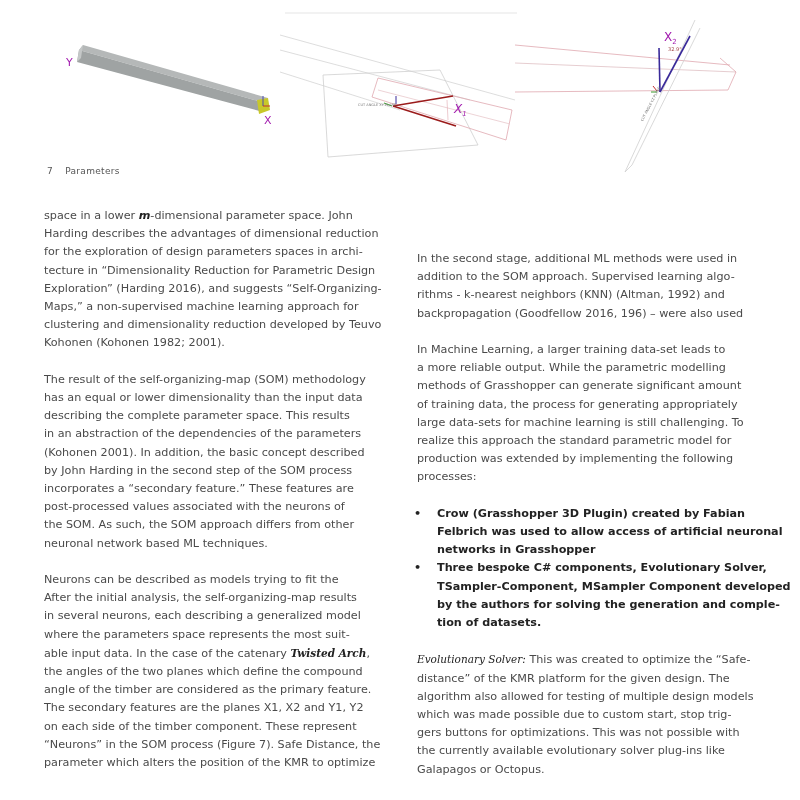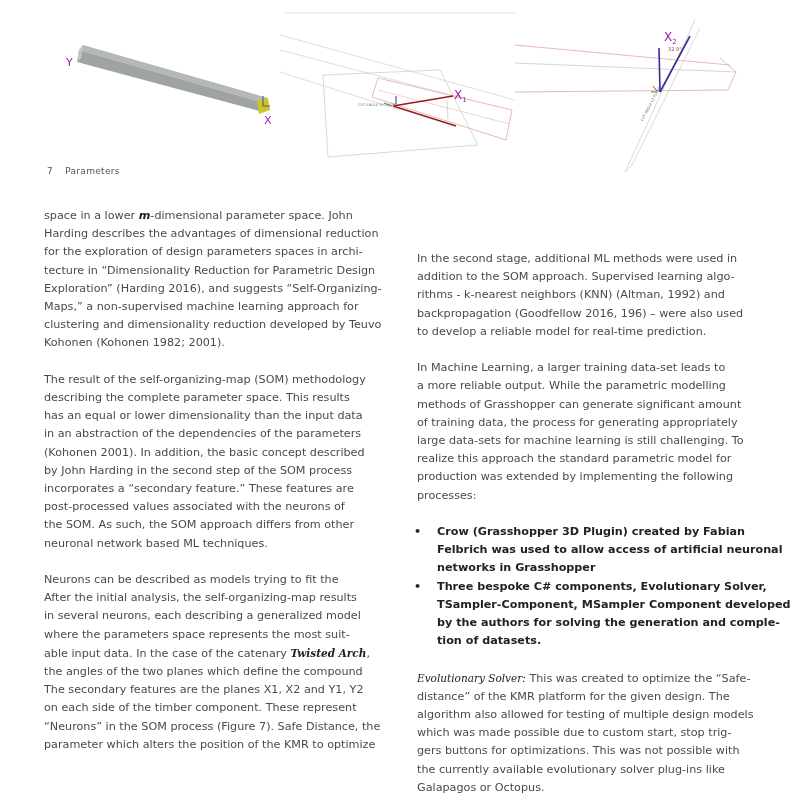--- a/index.html
+++ b/index.html
@@ -60,21 +60,21 @@
       <polyline points="720,58 736,72 728,90" stroke="#e0a8b0" stroke-width="0.8"></polyline>
       <polyline points="695,20 625,172 632,165 700,28" stroke="#cfcfcf" stroke-width="0.8"></polyline>
       <line x1="660" y1="92" x2="659" y2="48" stroke="#3a2a9a" stroke-width="1.6"></line>
       <line x1="660" y1="92" x2="690" y2="36" stroke="#3a2a9a" stroke-width="1.6"></line>
       <line x1="657" y1="91" x2="653" y2="86" stroke="#c03030" stroke-width="1"></line>
       <line x1="657" y1="92" x2="651" y2="92" stroke="#3a9a2a" stroke-width="1"></line>
     </g>
   </svg>
   <span class="fig-label" style="left:66px;top:56px;font-size:11px;">Y</span>
   <span class="fig-label" style="left:264px;top:114px;font-size:11px;">X</span>
-  <span class="fig-label" style="left:454px;top:88px;font-size:12px;"><span>X</span><sub style="font-size:7px">1</sub></span>
+  <span class="fig-label" style="left:454px;top:102px;font-size:12px;font-style:italic;"><span>X</span><sub style="font-size:7px">1</sub></span>
   <span class="fig-label" style="left:358px;top:103px;font-size:3.5px;color:#777;">CUT ANGLE XY PLANE</span>
   <span class="fig-label" style="left:664px;top:30px;font-size:12px;"><span>X</span><sub style="font-size:7px">2</sub></span>
   <span class="fig-label" style="left:668px;top:46px;font-size:5px;color:#a04848;">32.9°</span>
   <span class="fig-label" style="left:640px;top:120px;font-size:3.5px;color:#777;transform:rotate(-62deg);transform-origin:left top;">CUT ANGLE YZ PLANE</span>
 </div>
 
 <div class="caption">
   <span class="num">7</span>
   <span>Parameters</span>
 </div>
@@ -86,52 +86,52 @@
     <p class="line">for the exploration of design parameters spaces in archi-</p>
     <p class="line">tecture in “Dimensionality Reduction for Parametric Design</p>
     <p class="line">Exploration” (Harding 2016), and suggests “Self-Organizing-</p>
     <p class="line">Maps,” a non-supervised machine learning approach for</p>
     <p class="line">clustering and dimensionality reduction developed by Teuvo</p>
     <p class="line">Kohonen (Kohonen 1982; 2001).</p>
   </div>
   <div class="gap"></div>
   <div>
     <p class="line">The result of the self-organizing-map (SOM) methodology</p>
+    <p class="line">has an equal or lower dimensionality than the input data</p>
     <p class="line">describing the complete parameter space. This results</p>
-    <p class="line">has an equal or lower dimensionality than the input data</p>
     <p class="line">in an abstraction of the dependencies of the parameters</p>
     <p class="line">(Kohonen 2001). In addition, the basic concept described</p>
     <p class="line">by John Harding in the second step of the SOM process</p>
     <p class="line">incorporates a “secondary feature.” These features are</p>
     <p class="line">post-processed values associated with the neurons of</p>
     <p class="line">the SOM. As such, the SOM approach differs from other</p>
     <p class="line">neuronal network based ML techniques.</p>
   </div>
   <div class="gap"></div>
   <div>
     <p class="line">Neurons can be described as models trying to fit the</p>
     <p class="line">After the initial analysis, the self-organizing-map results</p>
     <p class="line">in several neurons, each describing a generalized model</p>
     <p class="line">where the parameters space represents the most suit-</p>
     <p class="line"><span>able input data. In the case of the catenary </span><em class="it">Twisted Arch</em><span>,</span></p>
     <p class="line">the angles of the two planes which define the compound</p>
+    <p class="line">angle of the timber are considered as the primary feature.</p>
     <p class="line">The secondary features are the planes X1, X2 and Y1, Y2</p>
     <p class="line">on each side of the timber component. These represent</p>
     <p class="line">“Neurons” in the SOM process (Figure 7). Safe Distance, the</p>
     <p class="line">parameter which alters the position of the KMR to optimize</p>
   </div>
 </div>
 
 <div class="col right">
   <div>
     <p class="line">In the second stage, additional ML methods were used in</p>
     <p class="line">addition to the SOM approach. Supervised learning algo-</p>
     <p class="line">rithms - k-nearest neighbors (KNN) (Altman, 1992) and</p>
     <p class="line">backpropagation (Goodfellow 2016, 196) – were also used</p>
-    <p class="line">to develop a reliable model for real-time prediction.</p>
   </div>
   <div class="gap"></div>
   <div>
     <p class="line">In Machine Learning, a larger training data-set leads to</p>
     <p class="line">a more reliable output. While the parametric modelling</p>
     <p class="line">methods of Grasshopper can generate significant amount</p>
     <p class="line">of training data, the process for generating appropriately</p>
     <p class="line">large data-sets for machine learning is still challenging. To</p>
     <p class="line">realize this approach the standard parametric model for</p>
     <p class="line">production was extended by implementing the following</p>

